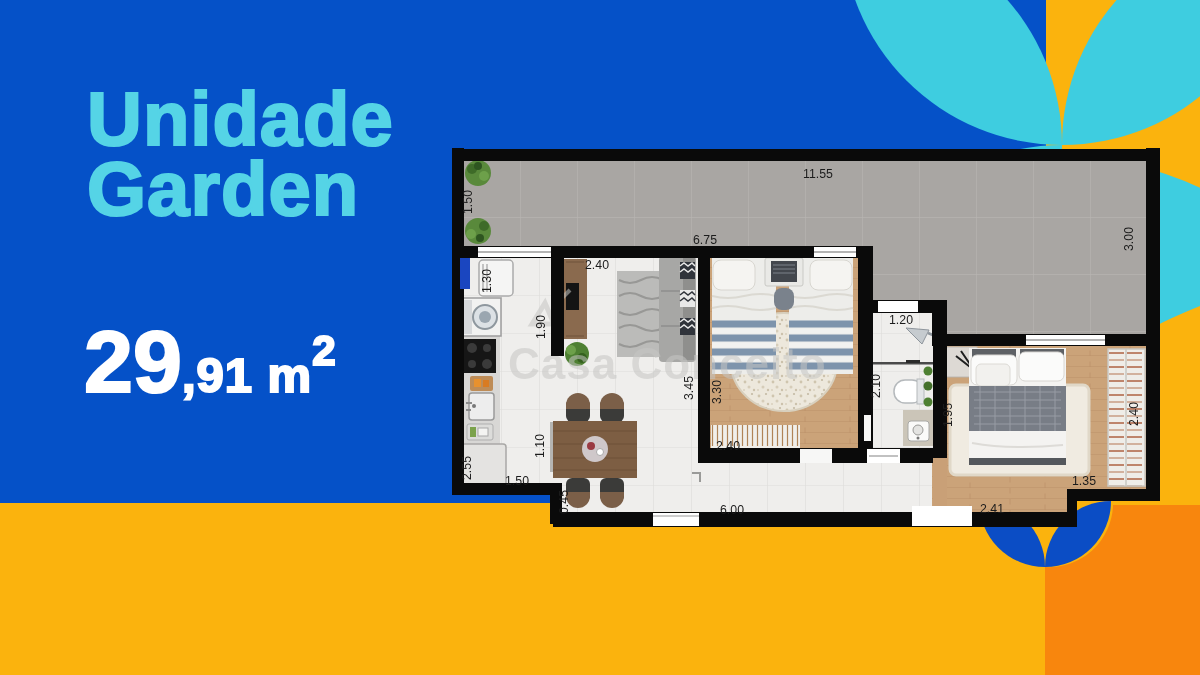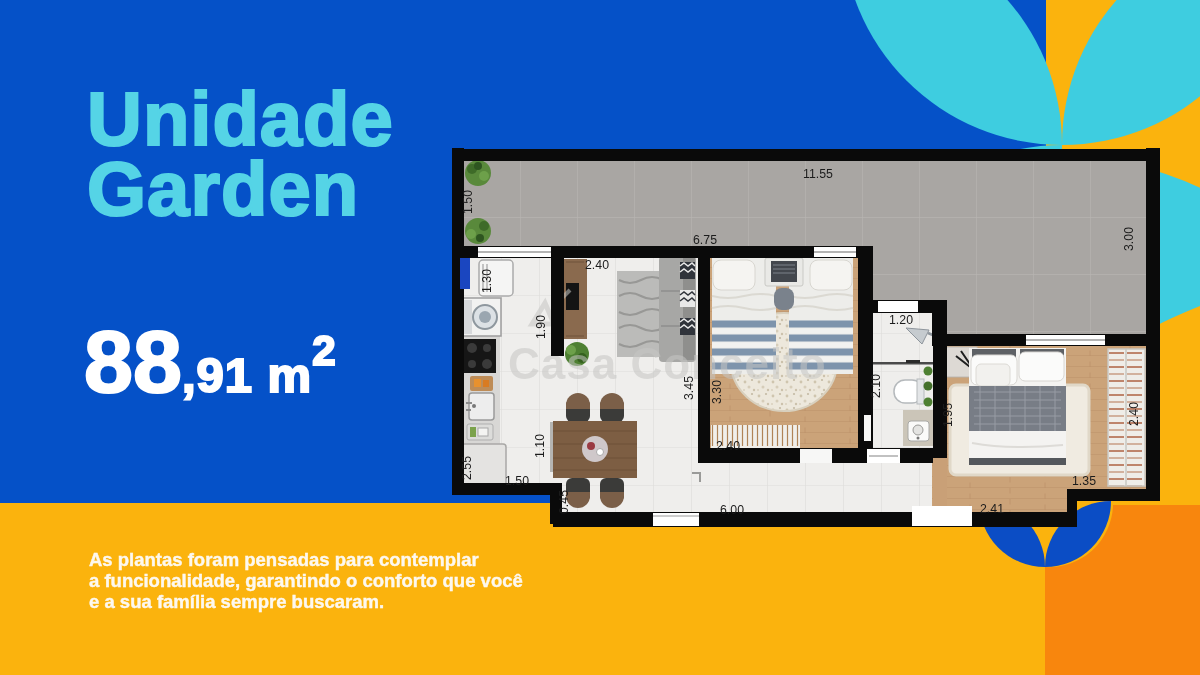--- a/index.html
+++ b/index.html
@@ -27,24 +27,23 @@
     <path d="M1113,505 H1200 V675 H1045 V567 A64,64 0 0 0 1113,505 Z" fill="#F8860D"></path>
 
     <path d="M979,501 A66,66 0 0 0 1045,567 A66,66 0 0 0 979,501 Z" fill="#0B4DC5"></path>
 
     <path d="M1111,501 A66,66 0 0 0 1045,567 A66,66 0 0 0 1111,501 Z" fill="#0B4DC5"></path>
   </svg>
 
   <div class="abs" style="left:87px;top:84px;width:420px;color:#55D4E6;font-size:76px;font-weight:bold;line-height:70px;letter-spacing:1px;-webkit-text-stroke:2.2px #55D4E6;">Unidade<br>Garden</div>
 
   <div class="abs" style="left:84px;top:311px;color:#FFFFFF;font-weight:bold;-webkit-text-stroke:2.2px #FFFFFF;">
-    <span style="font-size:88px;letter-spacing:0px;">88</span><span style="font-size:49px;letter-spacing:1px;">,91 m</span><span style="font-size:42px;vertical-align:27px;">2</span>
+    <span style="font-size:88px;letter-spacing:0px;">29</span><span style="font-size:49px;letter-spacing:1px;">,91 m</span><span style="font-size:42px;vertical-align:27px;">2</span>
   </div>
 
-  <div class="abs" style="left:89px;top:549px;width:490px;color:#FDF8EF;font-size:18.5px;font-weight:bold;line-height:21px;-webkit-text-stroke:0.4px #FDF8EF;">As plantas foram pensadas para contemplar<br>a funcionalidade, garantindo o conforto que você<br>e a sua família sempre buscaram.</div>
 
   <svg class="abs" style="left:0;top:0" width="1200" height="675" viewBox="0 0 1200 675">
     <defs>
       <pattern id="tgrid" width="57" height="57" patternUnits="userSpaceOnUse" patternTransform="translate(464,161)">
         <rect width="57" height="57" fill="#A9A6A3"></rect>
         <path d="M57,0 V57 M0,57 H57" stroke="#B7B4B1" stroke-width="1.3" fill="none"></path>
       </pattern>
       <pattern id="wgrid" width="38" height="38" patternUnits="userSpaceOnUse" patternTransform="translate(464,258)">
         <rect width="38" height="38" fill="#EFEEEC"></rect>
         <path d="M38,0 V38 M0,38 H38" stroke="#DEDDDA" stroke-width="1.2" fill="none"></path>

